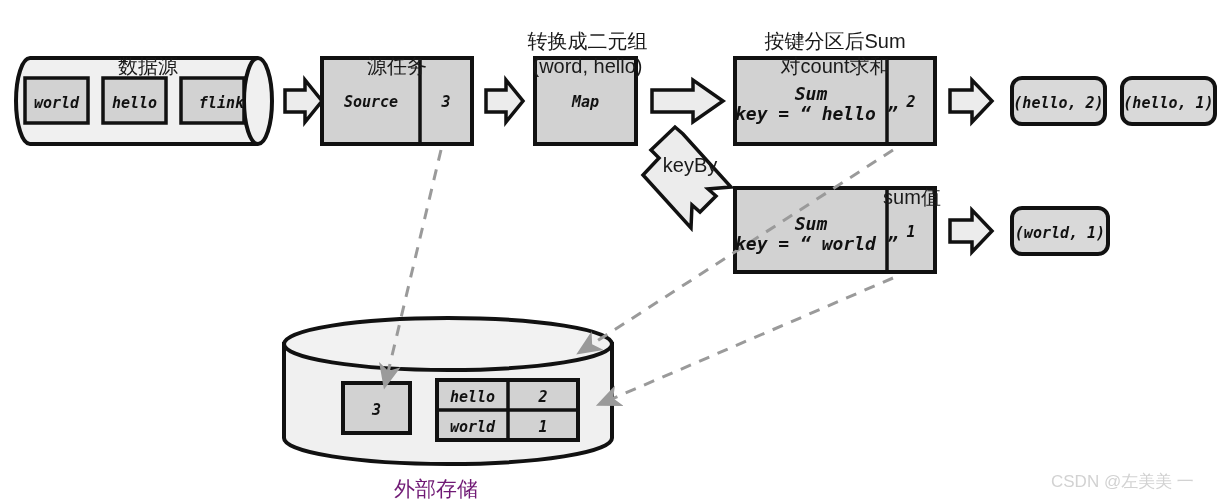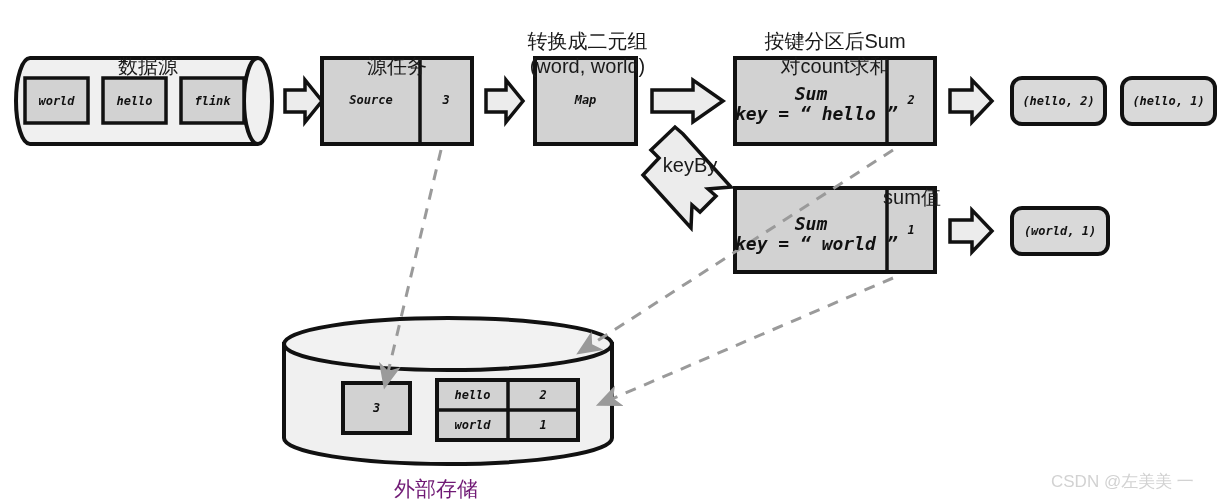--- a/index.html
+++ b/index.html
@@ -33,21 +33,21 @@
     line-height: 1.18;
     text-align: center;
     margin-top: 26px;
   }
   .lbl.two-line { line-height: 1.15; }
   .boxtext {
     position: absolute;
     font-family: "DejaVu Sans Mono", monospace;
     font-style: italic;
     font-weight: bold;
-    font-size: 12px;
+    font-size: 15px;
     color: #111111;
     white-space: pre;
     text-align: center;
     line-height: 1.35;
   }
   .boxtext.small { font-size: 18px; }
   .store-label {
     position: absolute;
     font-family: "Liberation Sans", sans-serif;
     font-size: 21px;
@@ -135,33 +135,33 @@
     <path d="M 893,150 L 580,352" fill="none" stroke="#9a9a9a" stroke-width="3" stroke-dasharray="11,9" marker-end="url(#dashArrow)"></path>
 
     <path d="M 893,278 L 600,404" fill="none" stroke="#9a9a9a" stroke-width="3" stroke-dasharray="11,9" marker-end="url(#dashArrow)"></path>
   </svg>
 
   <div class="lbl" style="left:48px; top:29px; width:200px;">数据源</div>
 
   <div class="lbl" style="left:312px; top:29px; width:170px;">源任务</div>
 
   <div class="lbl two-line" style="left:495px; top:4px; width:185px;">转换成二元组</div>
-  <div class="lbl two-line" style="left:495px; top:29px; width:185px;">(word, world)</div>
+  <div class="lbl two-line" style="left:495px; top:29px; width:185px;">(word, hello)</div>
 
   <div class="lbl two-line" style="left:740px; top:4px; width:190px;">按键分区后Sum</div>
   <div class="lbl two-line" style="left:740px; top:29px; width:190px;">对count求和</div>
 
 
   <div class="lbl" style="left:645px; top:128px; width:90px;">keyBy</div>
 
   <div class="lbl" style="left:862px; top:160px; width:100px;">sum值</div>
 
   <div class="boxtext" style="left:25px; top:93px; width:63px;">world</div>
   <div class="boxtext" style="left:103px; top:93px; width:63px;">hello</div>
-  <div class="boxtext" style="left:181px; top:93px; width:63px;">flink</div>
+  <div class="boxtext" style="left:181px; top:93px; width:63px;text-align:right;">flink</div>
 
   <div class="boxtext" style="left:322px; top:92px; width:98px;">Source</div>
   <div class="boxtext" style="left:420px; top:92px; width:52px;">3</div>
 
   <div class="boxtext" style="left:535px; top:92px; width:101px;">Map</div>
 
   <div class="boxtext small" style="left:735px; top:82px; width:152px;">Sum</div>
   <div class="boxtext small" style="left:735px; top:102px; width:152px;">key = “ hello ”</div>
   <div class="boxtext" style="left:887px; top:92px; width:48px;">2</div>
 

